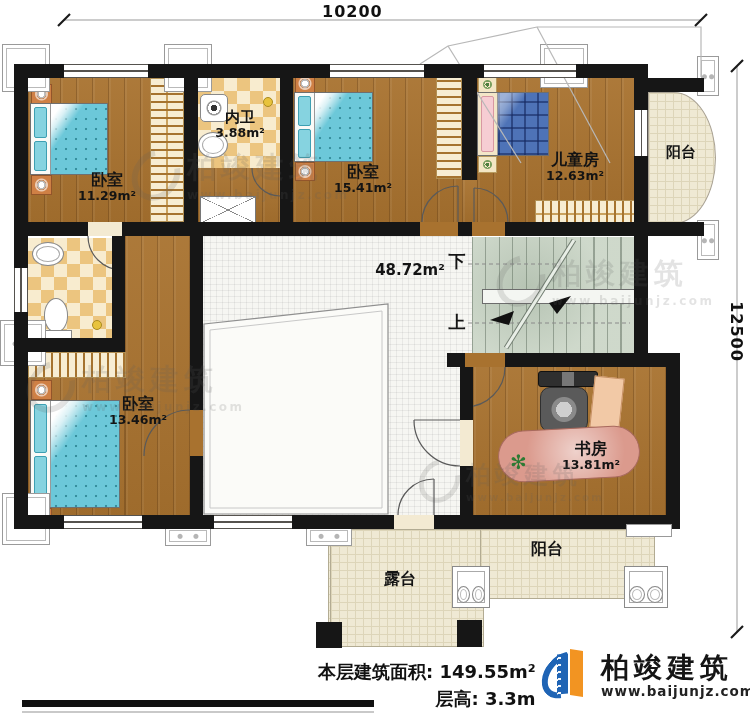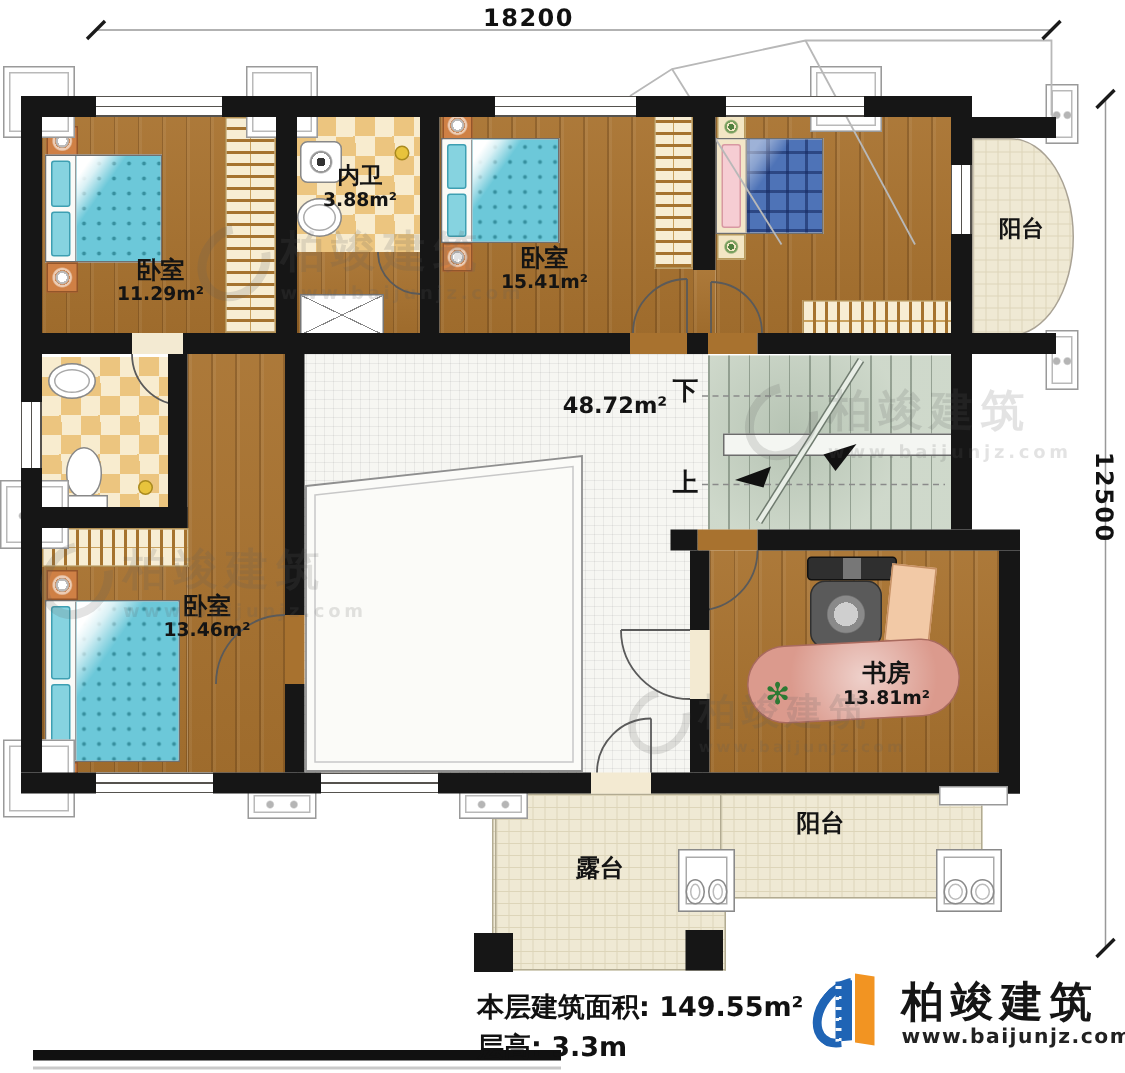--- a/index.html
+++ b/index.html
@@ -81,21 +81,21 @@
   .cab{position:absolute;z-index:2;background:#f2c9a6;border:1px solid #c69064;transform:rotate(6deg);}
   .plant{position:absolute;z-index:3;color:#2c7a33;font-size:20px;font-weight:700;}
   .dimlab{position:absolute;z-index:40;color:#111;font-size:16px;font-weight:600;letter-spacing:1px;}
   svg.lines{position:absolute;left:0;top:0;z-index:25;}
   
   .tb-title{position:absolute;left:22px;top:648px;z-index:50;color:#111;white-space:nowrap;}
   .tb-title .big{font-size:41px;font-weight:900;letter-spacing:2px;}
   .tb-title .scale{font-size:38px;font-weight:500;letter-spacing:1px;}
   .tb-bar1{position:absolute;left:22px;top:700px;width:352px;height:7px;background:#111;z-index:50;}
   .tb-bar2{position:absolute;left:22px;top:711px;width:352px;height:2px;background:#c9c9c9;z-index:50;}
-  .tb-info{position:absolute;left:318px;top:658px;z-index:50;color:#111;font-size:18px;font-weight:600;line-height:1.5;white-space:nowrap;}
+  .tb-info{position:absolute;left:318px;top:658px;z-index:50;color:#111;font-size:18px;font-weight:600;line-height:1.5;white-space:nowrap;text-align:right;}
   .logo{position:absolute;left:545px;top:644px;display:flex;align-items:center;gap:10px;z-index:50;}
   .logo-mark{position:relative;width:46px;height:64px;flex:none;}
   .lg-sw{position:absolute;left:0;top:5px;width:38px;height:52px;border:6px solid #1f64b5;border-radius:50%;
          border-top-color:transparent;border-right-color:transparent;transform:rotate(40deg);box-sizing:border-box;}
   .lg-b1{position:absolute;left:12px;top:10px;width:11px;height:40px;background:#1f64b5;transform:skewY(-6deg);
          background-image:repeating-linear-gradient(0deg,rgba(255,255,255,.95) 0 2px,transparent 2px 7px);background-size:4px 100%;background-repeat:no-repeat;}
   .lg-b2{position:absolute;left:25px;top:6px;width:13px;height:46px;background:#f29422;transform:skewY(9deg);}
   .logo-name{font-size:28px;font-weight:900;letter-spacing:5px;color:#151515;line-height:1.1;white-space:nowrap;}
   .logo-site{font-size:13.5px;font-weight:800;letter-spacing:1px;color:#222;white-space:nowrap;}
 </style>
@@ -307,34 +307,38 @@
         <path d="M 737 66 V 632"></path>
     </g>
     <g stroke="#1a1a1a" stroke-width="2.2" fill="none">
       <path d="M 58 26 L 70 14"></path>
         <path d="M 695 26 L 707 14"></path>
       <path d="M 731 72 L 743 60"></path>
         <path d="M 731 638 L 743 626"></path>
     </g>
   </svg>
 
-  <div class="dimlab" style="left:322px;top:2px;">18200</div>
+  <div class="dimlab" style="left:322px;top:2px;">10200</div>
   <div class="dimlab" style="left:706px;top:322px;transform:rotate(90deg);transform-origin:center;">12500</div>
 
   <div class="lab" style="left:55px;top:171px;width:104px;">
     <span class="nm">卧室</span>
     <span class="ar">11.29m²</span>
   </div>
   <div class="lab" style="left:199px;top:109px;width:82px;">
     <span class="nm sm">内卫</span>
     <span class="ar">3.88m²</span>
   </div>
   <div class="lab" style="left:311px;top:163px;width:104px;">
     <span class="nm">卧室</span>
     <span class="ar">15.41m²</span>
+  </div>
+  <div class="lab" style="left:517px;top:151px;width:116px;">
+    <span class="nm">儿童房</span>
+    <span class="ar">12.63m²</span>
   </div>
   <div class="lab" style="left:648px;top:144px;width:66px;">
     <span class="nm sm">阳台</span>
   </div>
   <div class="lab" style="left:86px;top:395px;width:104px;">
     <span class="nm">卧室</span>
     <span class="ar">13.46m²</span>
   </div>
   <div class="lab" style="left:358px;top:262px;width:104px;">
     <span class="ar" style="font-size:15px;">48.72m²</span>

